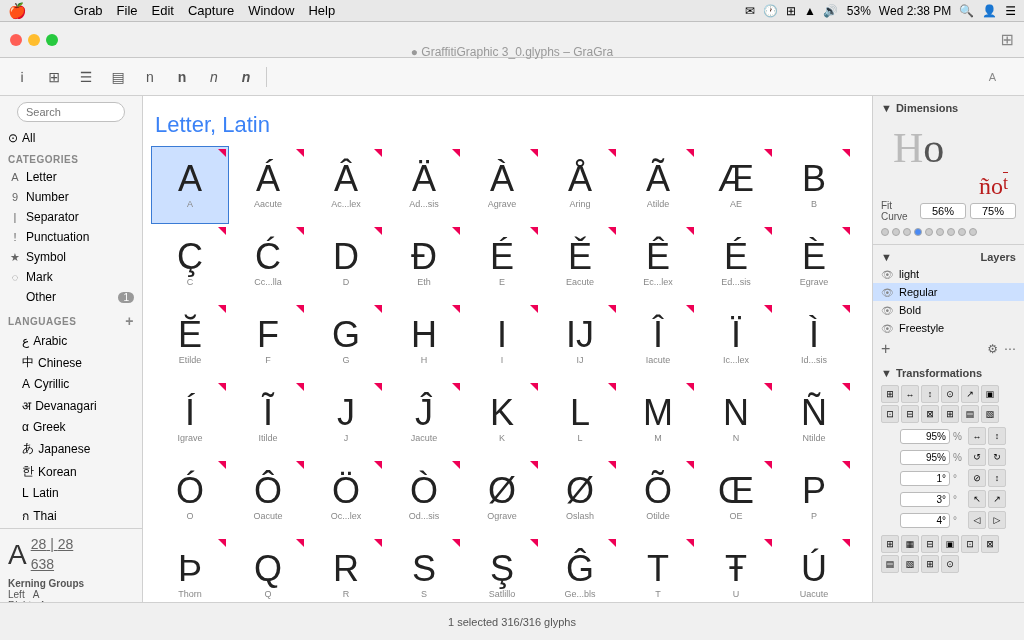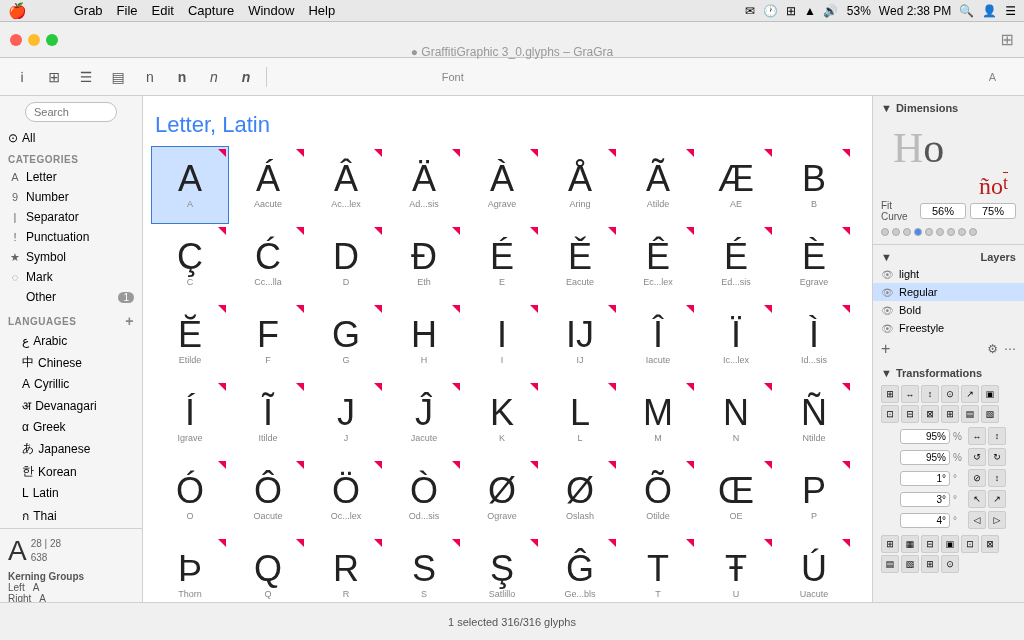--- a/index.html
+++ b/index.html
@@ -28,21 +28,21 @@
     .toolbar-btn { width: 28px; height: 26px; display: flex; align-items: center; justify-content: center; border-radius: 4px; font-size: 14px; color: #555; cursor: pointer; border: none; background: transparent; }
     .toolbar-sep { width: 1px; height: 20px; background: #ccc; margin: 0 2px; }
     .toolbar-col-label { font-size: 11px; color: #888; flex: 1; text-align: center; }
     .toolbar-col-label.right { text-align: right; padding-right: 20px; }
 
     
     .main { display: flex; flex: 1; overflow: hidden; }
 
     
     .sidebar { width: 143px; background: #f5f5f5; border-right: 1px solid #d0d0d0; display: flex; flex-direction: column; flex-shrink: 0; overflow-y: auto; }
-    .sidebar-search { padding: 6px 25px; }
+    .sidebar-search { padding: 6px 17px; }
     .sidebar-search input { width: 100%; padding: 3px 8px; border-radius: 10px; border: 1px solid #c0c0c0; background: #fff; font-size: 11px; outline: none; }
     .sidebar-all { display: flex; align-items: center; gap: 4px; padding: 3px 8px; cursor: pointer; font-size: 12px; }
     .section-header { font-size: 10px; font-weight: 700; color: #888; padding: 6px 8px 2px; letter-spacing: 0.5px; display: flex; align-items: center; justify-content: space-between; }
     .sidebar-item { display: flex; align-items: center; gap: 4px; padding: 3px 8px; cursor: pointer; font-size: 12px; }
     .sidebar-item .badge { margin-left: auto; background: #999; color: #fff; border-radius: 8px; font-size: 10px; padding: 0 5px; }
     .sidebar-item .icon { font-size: 11px; color: #666; width: 14px; text-align: center; }
     .sidebar-subitem { display: flex; align-items: center; gap: 4px; padding: 3px 8px 3px 22px; cursor: pointer; font-size: 12px; }
 
     
     .glyph-panel { flex: 1; overflow-y: auto; background: #fff; padding: 8px; }
@@ -81,21 +81,21 @@
     .transform-btns { display: flex; gap: 2px; flex-wrap: wrap; }
     .transform-btn-icon { width: 18px; height: 18px; background: #e0e0e0; border: 1px solid #ccc; border-radius: 2px; display: flex; align-items: center; justify-content: center; font-size: 9px; cursor: pointer; }
 
     
     .statusbar { height: 38px; background: #f0f0f0; border-top: 1px solid #d0d0d0; display: flex; align-items: center; justify-content: center; font-size: 11px; color: #555; flex-shrink: 0; }
 
     
     .info-panel { padding: 6px 8px; border-top: 1px solid #d0d0d0; font-size: 11px; color: #444; }
     .info-row { display: flex; align-items: center; gap: 4px; margin-bottom: 2px; }
     .info-glyph { font-size: 28px; color: #333; }
-    .info-vals { font-size: 10px; color: #666; line-height: 1.4; }
+    .info-vals { font-size: 14px; color: #666; line-height: 1.4; text-decoration: underline; }
     .info-section-title { font-size: 10px; font-weight: 600; color: #555; margin-top: 4px; }
     .info-lr { display: flex; gap: 8px; font-size: 10px; color: #555; }
     .info-export { font-size: 10px; color: #555; display: flex; align-items: center; gap: 2px; }
     .color-bar { display: flex; gap: 3px; padding: 4px 8px; }
     .cb { width: 14px; height: 14px; border-radius: 50%; cursor: pointer; }
   </style>
 </head>
 <body>
 
 <div class="menubar">
@@ -139,21 +139,20 @@
 <div class="toolbar">
   <button class="toolbar-btn" title="Info">ℹ</button>
   <button class="toolbar-btn">⊞</button>
   <button class="toolbar-btn">☰</button>
   <button class="toolbar-btn">▤</button>
   <button class="toolbar-btn">n</button>
   <button class="toolbar-btn" style="font-weight:bold">n</button>
   <button class="toolbar-btn" style="font-style:italic">n</button>
   <button class="toolbar-btn" style="font-weight:bold;font-style:italic">n</button>
   <div class="toolbar-sep"></div>
-  <span class="toolbar-col-label">Font</span>
   <span class="toolbar-col-label right">A</span>
 </div>
 
 <div class="main">
 
   <div class="sidebar">
     <div class="sidebar-search">
       <input type="text" placeholder="Search" style="">
     </div>
     <div class="sidebar-all">

